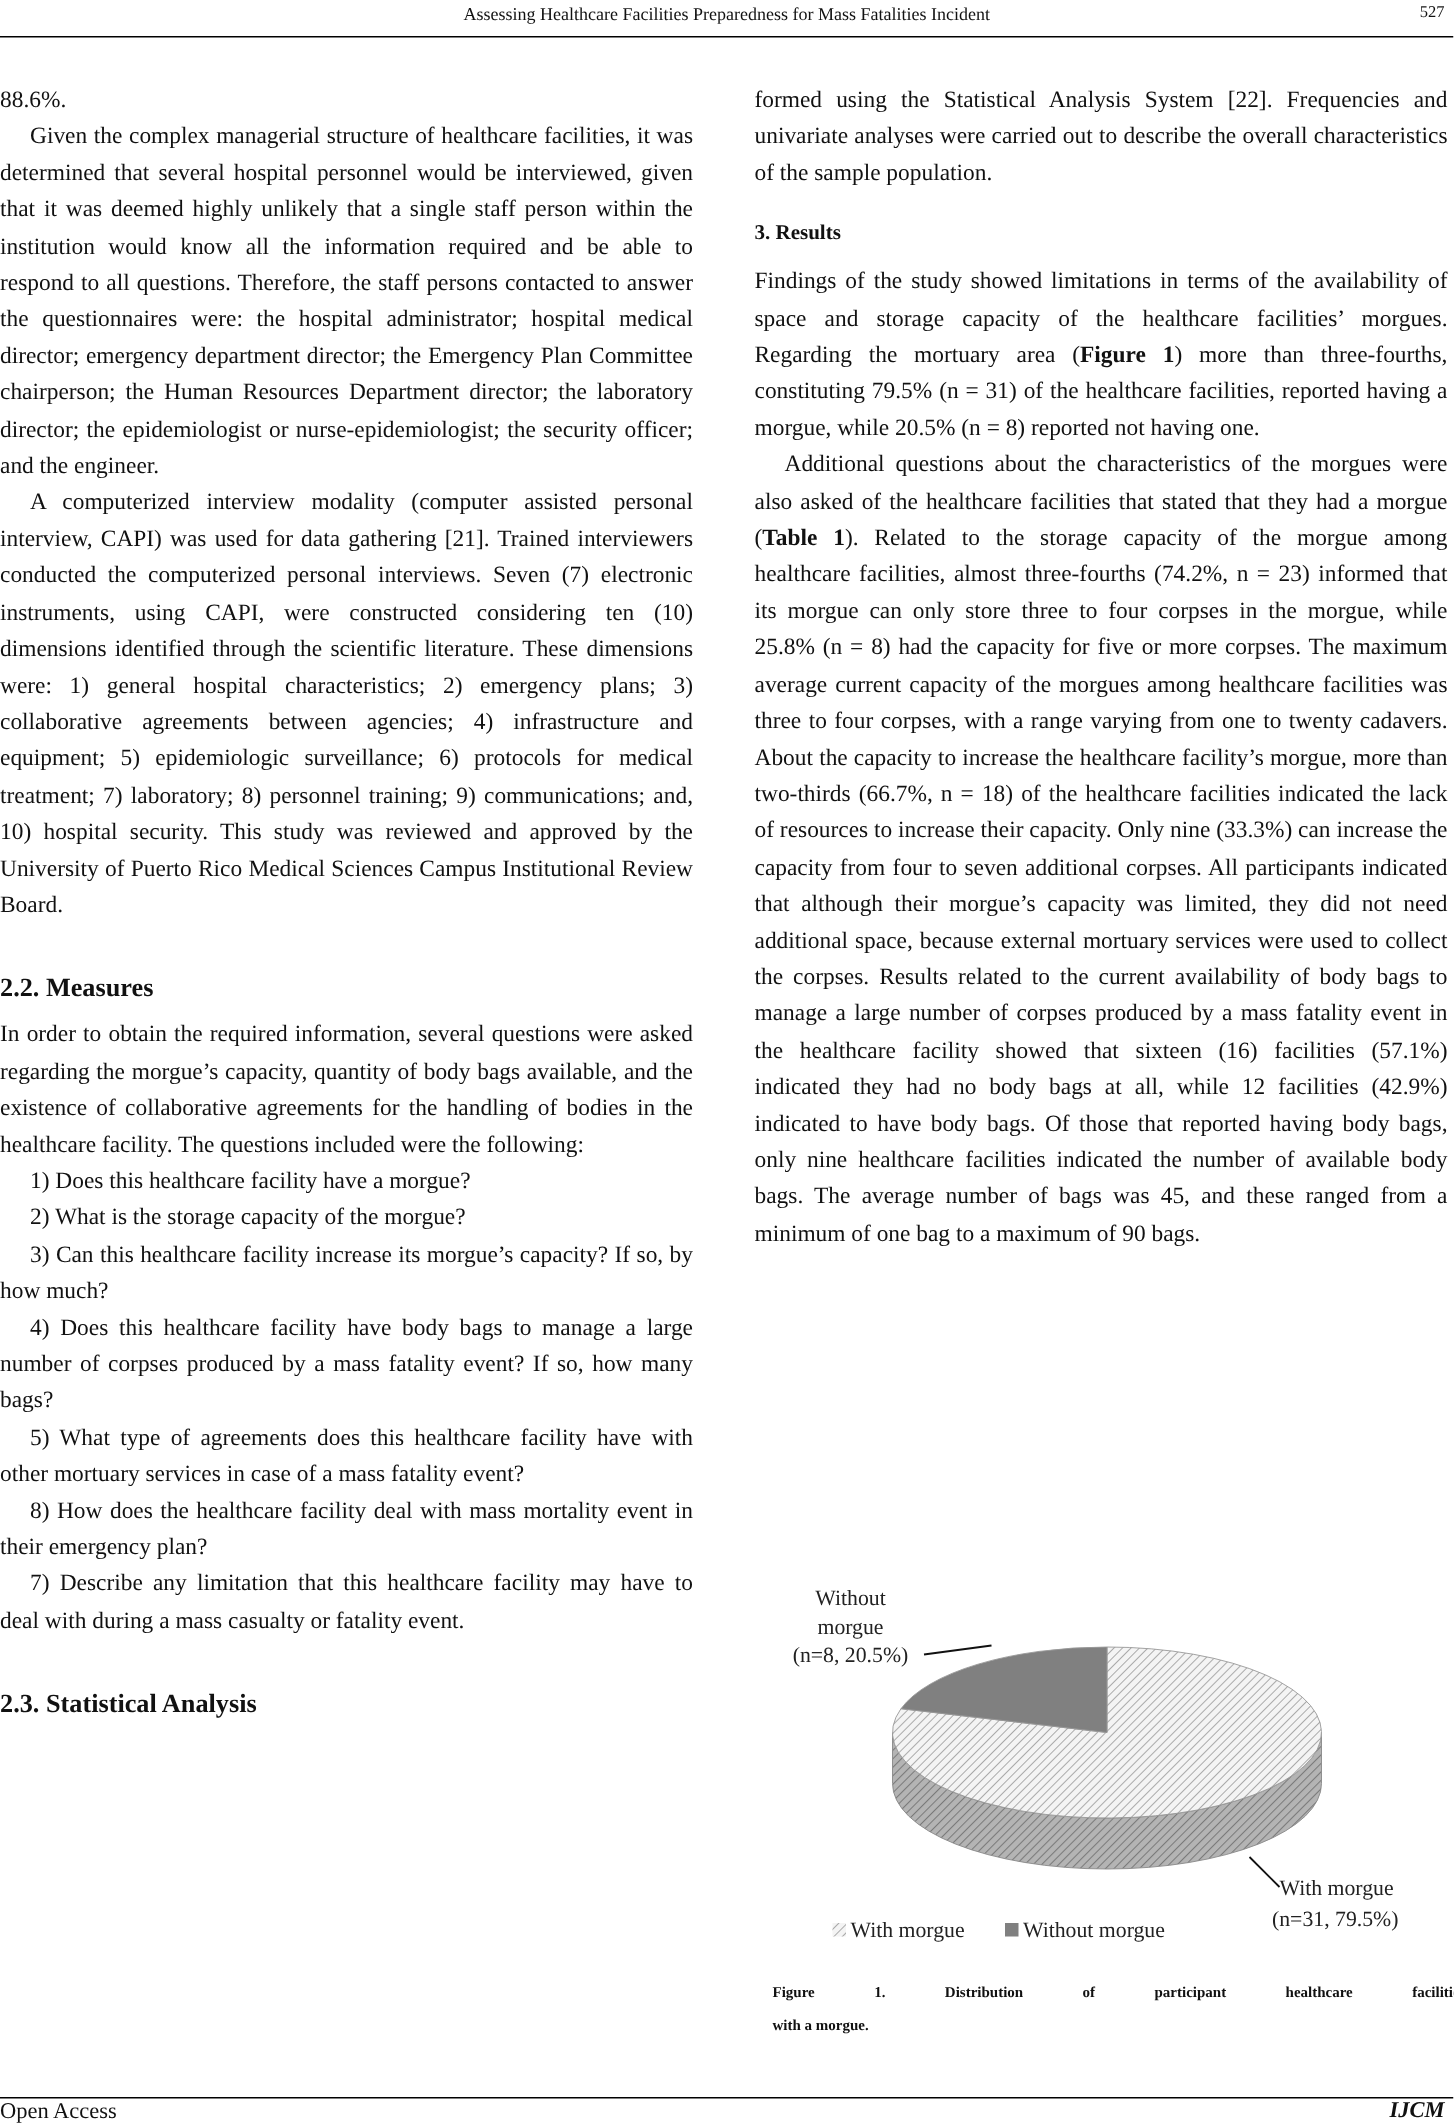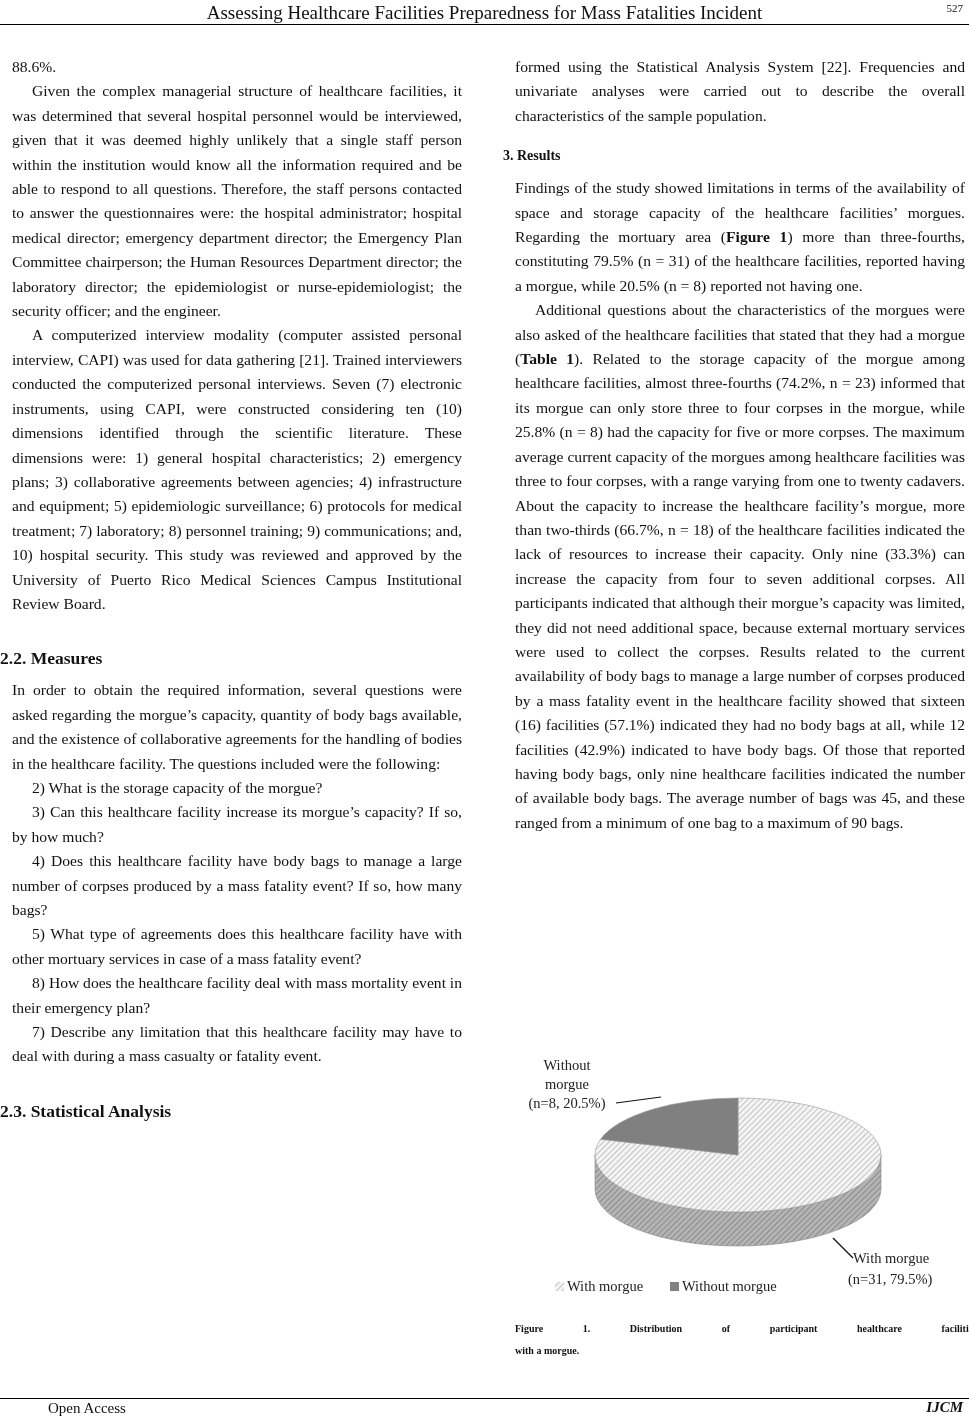--- a/index.html
+++ b/index.html
@@ -1,47 +1,48 @@
 <!DOCTYPE html>
 <html><head>
 <meta charset="utf-8">
 <style>
   html,body{margin:0;padding:0;background:#fff;}
   body{width:969px;height:1416px;position:relative;overflow:hidden;font-family:"Liberation Serif","DejaVu Serif",serif;color:#111;}
   .header{position:absolute;top:0;left:0;width:969px;height:24px;border-bottom:1px solid #000;}
-  .header .title{position:absolute;left:0;width:969px;text-align:center;top:2px;font-size:19px;}
+  .header .title{position:absolute;left:0;width:969px;text-align:center;top:2px;font-size:12px;}
   .header .pageno{position:absolute;right:6px;top:2px;font-size:11px;}
   .col{position:absolute;top:55px;width:462px;font-size:15.6px;line-height:24.4px;text-align:justify;}
   .col.left{left:0;}
   .col.right{left:503px;}
-  .col p{margin:0;text-indent:20px;padding-left:12px;}
+  .col p{margin:0;text-indent:20px;}
   .col p.noindent{text-indent:0;}
   .col h2{font-size:14px;font-weight:bold;margin:16px 0 8px 0;line-height:24px;}
   .col h3{font-size:17.5px;font-weight:bold;margin:30px 0 8px 0;line-height:24px;}
   .footer{position:absolute;left:0;top:1398px;width:969px;border-top:1px solid #000;font-size:15px;}
-  .footer .left{position:absolute;left:0;top:1px;margin-left:48px;}
+  .footer .left{position:absolute;left:0;top:1px;}
   .footer .right{position:absolute;right:6px;top:0;font-weight:bold;font-style:italic;}
   .figure{position:absolute;left:503px;top:1055px;width:462px;height:260px;}
   .caption{position:absolute;left:503px;top:1318px;width:462px;font-size:10px;font-weight:bold;line-height:22px;text-align:justify;margin-left:12px;}
   .caption span.first{display:block;text-align:justify;text-align-last:justify;}
 </style>
 </head>
 <body>
 
 <div class="header">
   <div class="title">Assessing Healthcare Facilities Preparedness for Mass Fatalities Incident</div>
   <div class="pageno">527</div>
 </div>
 
 <div class="col left">
   <p class="noindent">88.6%.</p>
   <p>Given the complex managerial structure of healthcare facilities, it was determined that several hospital personnel would be interviewed, given that it was deemed highly unlikely that a single staff person within the institution would know all the information required and be able to respond to all questions. Therefore, the staff persons contacted to answer the questionnaires were: the hospital administrator; hospital medical director; emergency department director; the Emergency Plan Committee chairperson; the Human Resources Department director; the laboratory director; the epidemiologist or nurse-epidemiologist; the security officer; and the engineer.</p>
   <p>A computerized interview modality (computer assisted personal interview, CAPI) was used for data gathering [21]. Trained interviewers conducted the computerized personal interviews. Seven (7) electronic instruments, using CAPI, were constructed considering ten (10) dimensions identified through the scientific literature. These dimensions were: 1) general hospital characteristics; 2) emergency plans; 3) collaborative agreements between agencies; 4) infrastructure and equipment; 5) epidemiologic surveillance; 6) protocols for medical treatment; 7) laboratory; 8) personnel training; 9) communications; and, 10) hospital security. This study was reviewed and approved by the University of Puerto Rico Medical Sciences Campus Institutional Review Board.</p>
   <h3>2.2. Measures</h3>
   <p class="noindent">In order to obtain the required information, several questions were asked regarding the morgue’s capacity, quantity of body bags available, and the existence of collaborative agreements for the handling of bodies in the healthcare facility. The questions included were the following:</p>
+  <p>1) Does this healthcare facility have a morgue?</p>
   <p>2) What is the storage capacity of the morgue?</p>
   <p>3) Can this healthcare facility increase its morgue’s capacity? If so, by how much?</p>
   <p>4) Does this healthcare facility have body bags to manage a large number of corpses produced by a mass fatality event? If so, how many bags?</p>
   <p>5) What type of agreements does this healthcare facility have with other mortuary services in case of a mass fatality event?</p>
   <p>8) How does the healthcare facility deal with mass mortality event in their emergency plan?</p>
   <p>7) Describe any limitation that this healthcare facility may have to deal with during a mass casualty or fatality event.</p>
   <h3>2.3. Statistical Analysis</h3>
 </div>
 
 <div class="col right">

